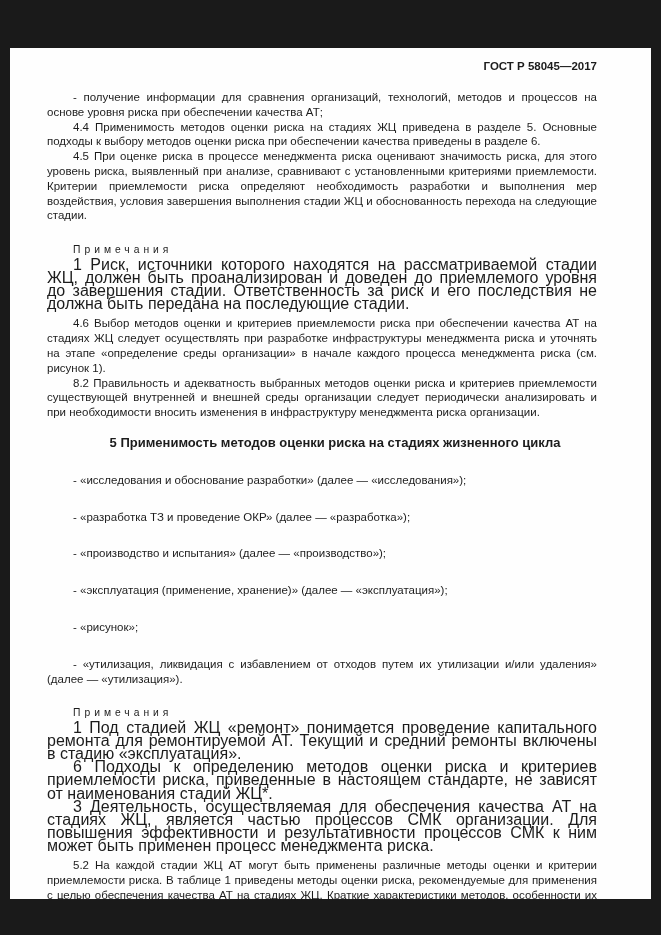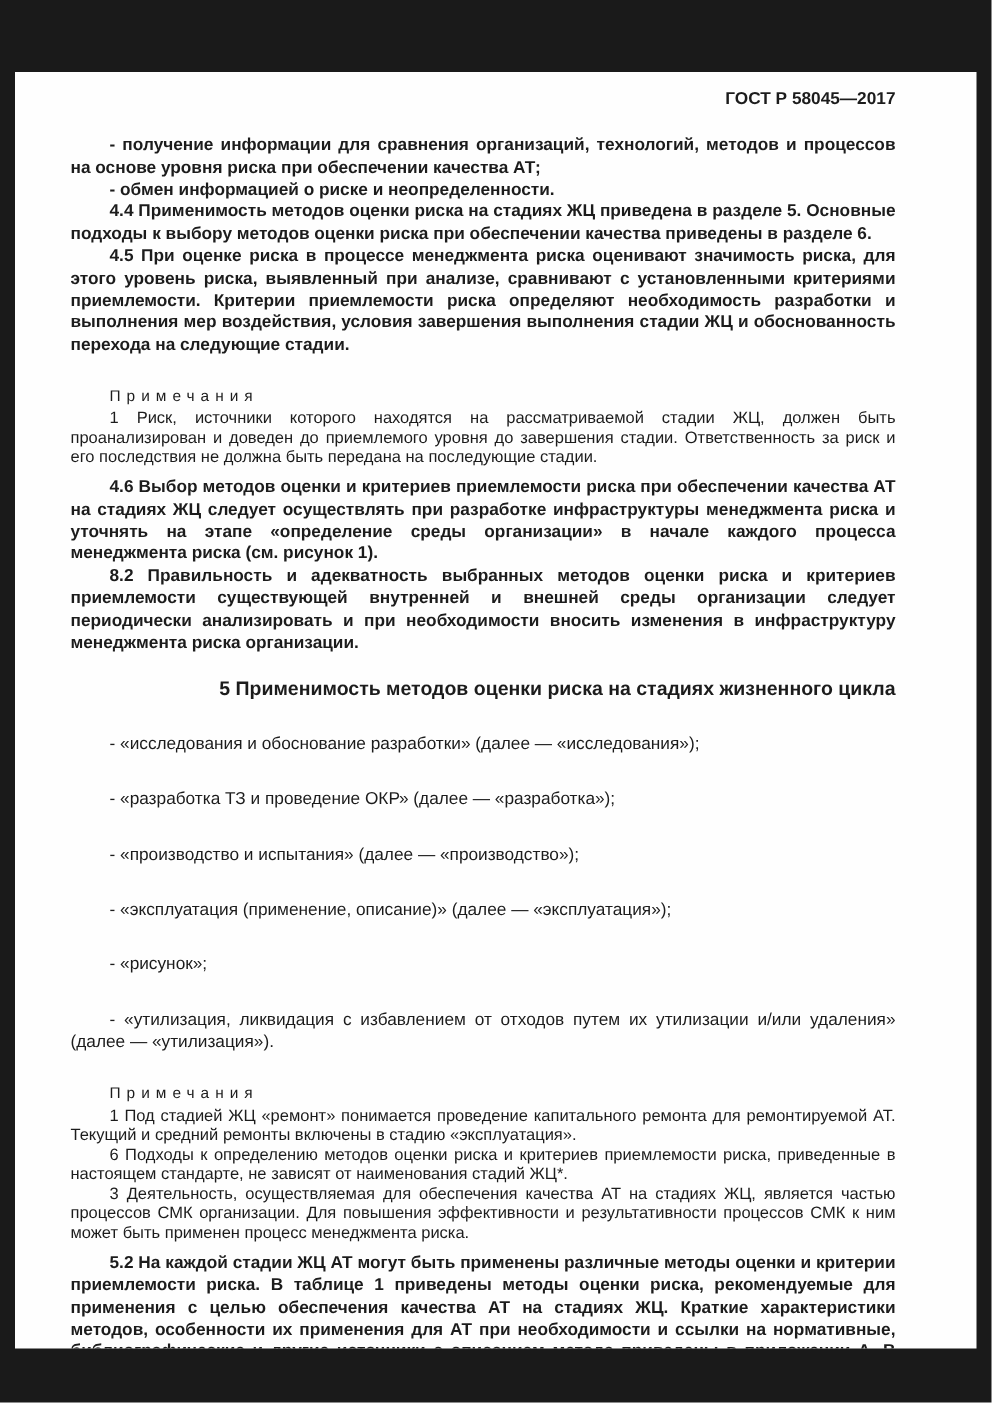--- a/index.html
+++ b/index.html
@@ -25,40 +25,40 @@
     font-size:11.5px;
     margin:2px 0 18px 0;
   }
   .body-text{
     font-size:11.5px;
     line-height:14.8px;
     text-align:justify;
     hyphens:auto;
   }
   p{margin:0;}
-  .para{text-indent:26px;font-weight:bold;}
+  .para{text-indent:26px;}
   .notes-block{margin:4px 0 6px 0;}
   .notes-title{
     font-size:10.3px;
     letter-spacing:4px;
     text-indent:26px;
     margin-top:20px;
   }
   .note{
-    font-size:11px;
+    font-size:16px;
     line-height:13.1px;
     text-indent:26px;
     text-align:justify;
   }
   .section-heading{
     font-weight:bold;
     font-size:13px;
     text-indent:26px;
     margin:16px 0 13px 0;
-    text-align:right;
+    text-align:center;
   }
   .stage-list p{text-indent:26px;margin-top:22px;}
   .footnote-block{margin-top:14px;}
   .footnote-rule{
     width:93px;
     border-top:1.2px solid #1c1c1c;
     margin:0 0 3px 0;
   }
   .footnote{
     font-size:10.3px;
@@ -70,40 +70,39 @@
 </head>
 <body>
 
 <div class="page">
 
   <div class="doc-header">ГОСТ Р 58045—2017</div>
 
   <div class="body-text">
 
     <p class="para">- получение информации для сравнения организаций, технологий, методов и процессов на основе уровня риска при обеспечении качества АТ;</p>
-    <p class="para">- обмен информацией о риске и неопределенности.</p>
     <p class="para">4.4 Применимость методов оценки риска на стадиях ЖЦ приведена в разделе 5. Основные подходы к выбору методов оценки риска при обеспечении качества приведены в разделе 6.</p>
     <p class="para">4.5 При оценке риска в процессе менеджмента риска оценивают значимость риска, для этого уровень риска, выявленный при анализе, сравнивают с установленными критериями приемлемости. Критерии приемлемости риска определяют необходимость разработки и выполнения мер воздействия, условия завершения выполнения стадии ЖЦ и обоснованность перехода на следующие стадии.</p>
 
     <div class="notes-block">
       <p class="notes-title">Примечания</p>
       <p class="note">1 Риск, источники которого находятся на рассматриваемой стадии ЖЦ, должен быть проанализирован и доведен до приемлемого уровня до завершения стадии. Ответственность за риск и его последствия не должна быть передана на последующие стадии.</p>
     </div>
 
     <p class="para">4.6 Выбор методов оценки и критериев приемлемости риска при обеспечении качества АТ на стадиях ЖЦ следует осуществлять при разработке инфраструктуры менеджмента риска и уточнять на этапе «определение среды организации» в начале каждого процесса менеджмента риска (см. рисунок 1).</p>
     <p class="para">8.2 Правильность и адекватность выбранных методов оценки риска и критериев приемлемости существующей внутренней и внешней среды организации следует периодически анализировать и при необходимости вносить изменения в инфраструктуру менеджмента риска организации.</p>
 
     <p class="section-heading">5 Применимость методов оценки риска на стадиях жизненного цикла</p>
 
 
     <div class="stage-list">
       <p>- «исследования и обоснование разработки» (далее — «исследования»);</p>
       <p>- «разработка ТЗ и проведение ОКР» (далее — «разработка»);</p>
       <p>- «производство и испытания» (далее — «производство»);</p>
-      <p>- «эксплуатация (применение, описание)» (далее — «эксплуатация»);</p>
+      <p>- «эксплуатация (применение, хранение)» (далее — «эксплуатация»);</p>
       <p>- «рисунок»;</p>
       <p>- «утилизация, ликвидация с избавлением от отходов путем их утилизации и/или удаления» (далее — «утилизация»).</p>
     </div>
 
     <div class="notes-block">
       <p class="notes-title">Примечания</p>
       <p class="note">1 Под стадией ЖЦ «ремонт» понимается проведение капитального ремонта для ремонтируемой АТ. Текущий и средний ремонты включены в стадию «эксплуатация».</p>
       <p class="note">6 Подходы к определению методов оценки риска и критериев приемлемости риска, приведенные в настоящем стандарте, не зависят от наименования стадий ЖЦ*.</p>
       <p class="note">3 Деятельность, осуществляемая для обеспечения качества АТ на стадиях ЖЦ, является частью процессов СМК организации. Для повышения эффективности и результативности процессов СМК к ним может быть применен процесс менеджмента риска.</p>
     </div>

